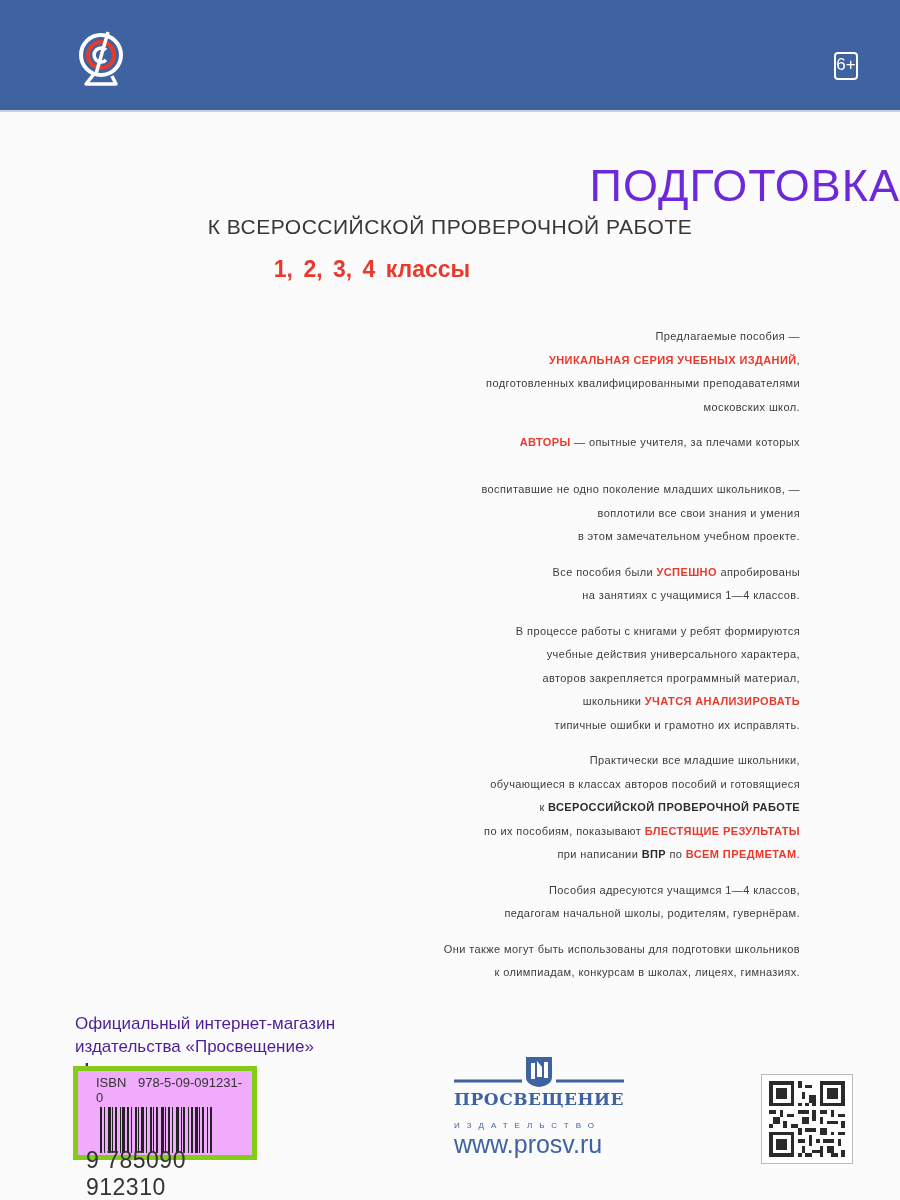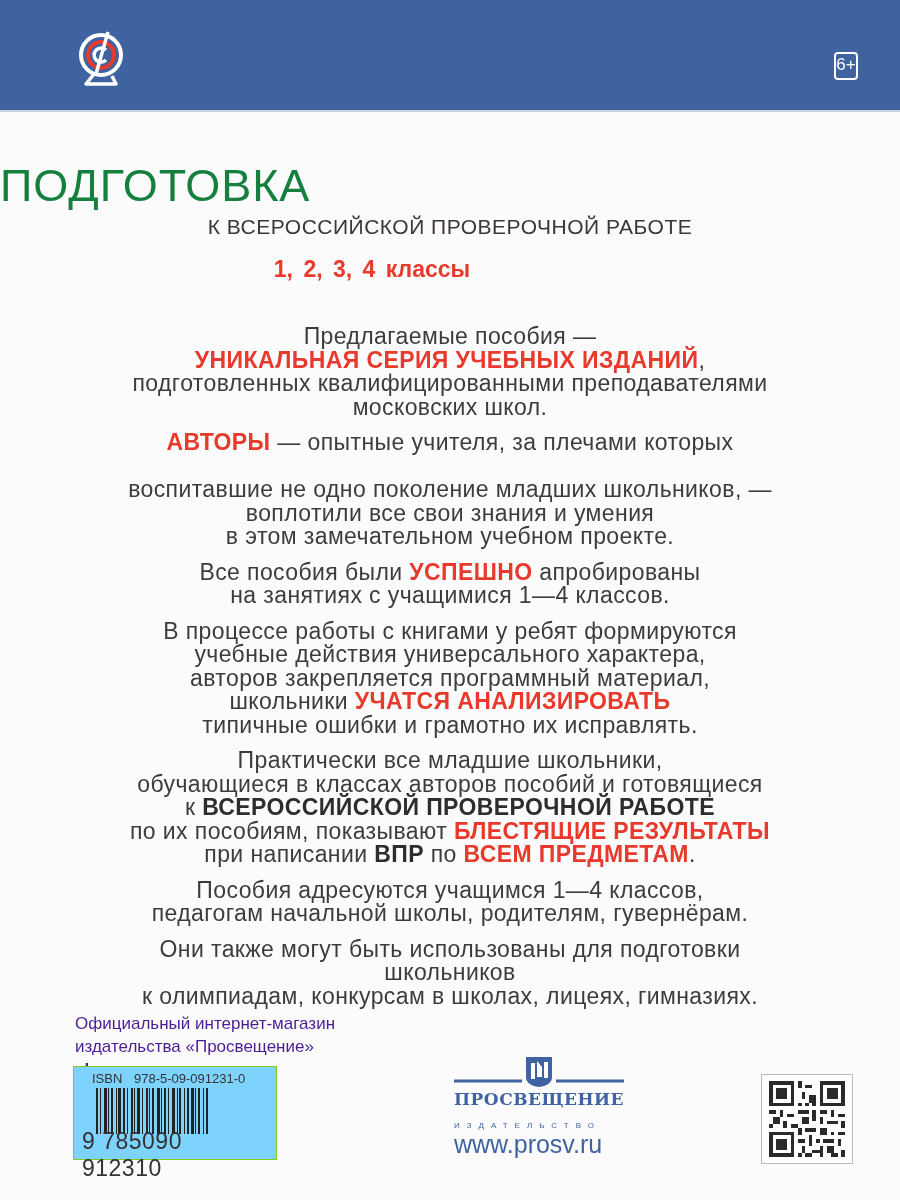--- a/index.html
+++ b/index.html
@@ -18,45 +18,45 @@
   .logo {
     position: absolute; left: 76px; top: 30px; width: 50px; height: 60px;
   }
   .age-badge {
     position: absolute; left: 834px; top: 52px; width: 24px; height: 28px;
     border: 2px solid #ffffff; border-radius: 4px;
     color: #fff; font-size: 17px; line-height: 22px; text-align: center;
     font-family: "Liberation Sans", sans-serif;
   }
   .title {
-    position: absolute; left: 0; top: 160px; width: 900px; text-align: left;
-    font-size: 45px; letter-spacing: 1px; color: #15803d; font-weight: normal;
+    position: absolute; left: 0; top: 160px; width: 900px; text-align: right;
+    font-size: 45px; letter-spacing: 1px; color: #6d28d9; font-weight: normal;
   }
   .subtitle {
     position: absolute; left: 0; top: 215px; width: 900px; text-align: center;
     font-size: 21px; letter-spacing: 0.5px; color: #3b3638;
   }
   .grades {
     position: absolute; left: 0; top: 256px; width: 744px; text-align: center;
     font-size: 23px; font-weight: bold; color: #e8392c; word-spacing: 4px;
   }
   .body-text {
-    position: absolute; left: 100px; top: 325px; width: 700px; text-align: center;
-    font-size: 23px; line-height: 23.5px; color: #3e3b3c; letter-spacing: 0.4px;
+    position: absolute; left: 100px; top: 325px; width: 700px; text-align: right;
+    font-size: 11px; line-height: 23.5px; color: #3e3b3c; letter-spacing: 0.4px;
   }
   .body-text p { margin-bottom: 12px; }
   .red { color: #e8392c; font-weight: bold; }
   .bold { color: #2f2c2d; font-weight: bold; }
   .shop {
     position: absolute; left: 75px; top: 1012px; font-size: 17px; line-height: 23px; color: #4c1d95;
   }
   .shop .url { font-weight: bold; }
   .isbn-box {
-    position: absolute; left: 73px; top: 1066px; width: 204px; height: 94px;
-    border: 1px solid #84cc16; background: #7dd3fc; padding: 4px 8px;
+    position: absolute; left: 73px; top: 1066px; width: 184px; height: 94px;
+    border: 5px solid #84cc16; background: #f0abfc; padding: 4px 8px;
   }
   .isbn-label { font-size: 13px; color: #333; word-spacing: 8px; padding-left: 10px; }
   .barcode { display: flex; height: 46px; margin-top: 2px; margin-left: 14px; }
   .barcode span { display: block; background: #222; height: 100%; }
   .barcode-digits { font-size: 23px; color: #333; letter-spacing: 0.5px; margin-top: -6px; }
   .publisher {
     position: absolute; left: 454px; top: 1053px; width: 170px; text-align: left;
   }
   .pub-emblem { display: block; margin: 0 auto; }
   .pub-name {

